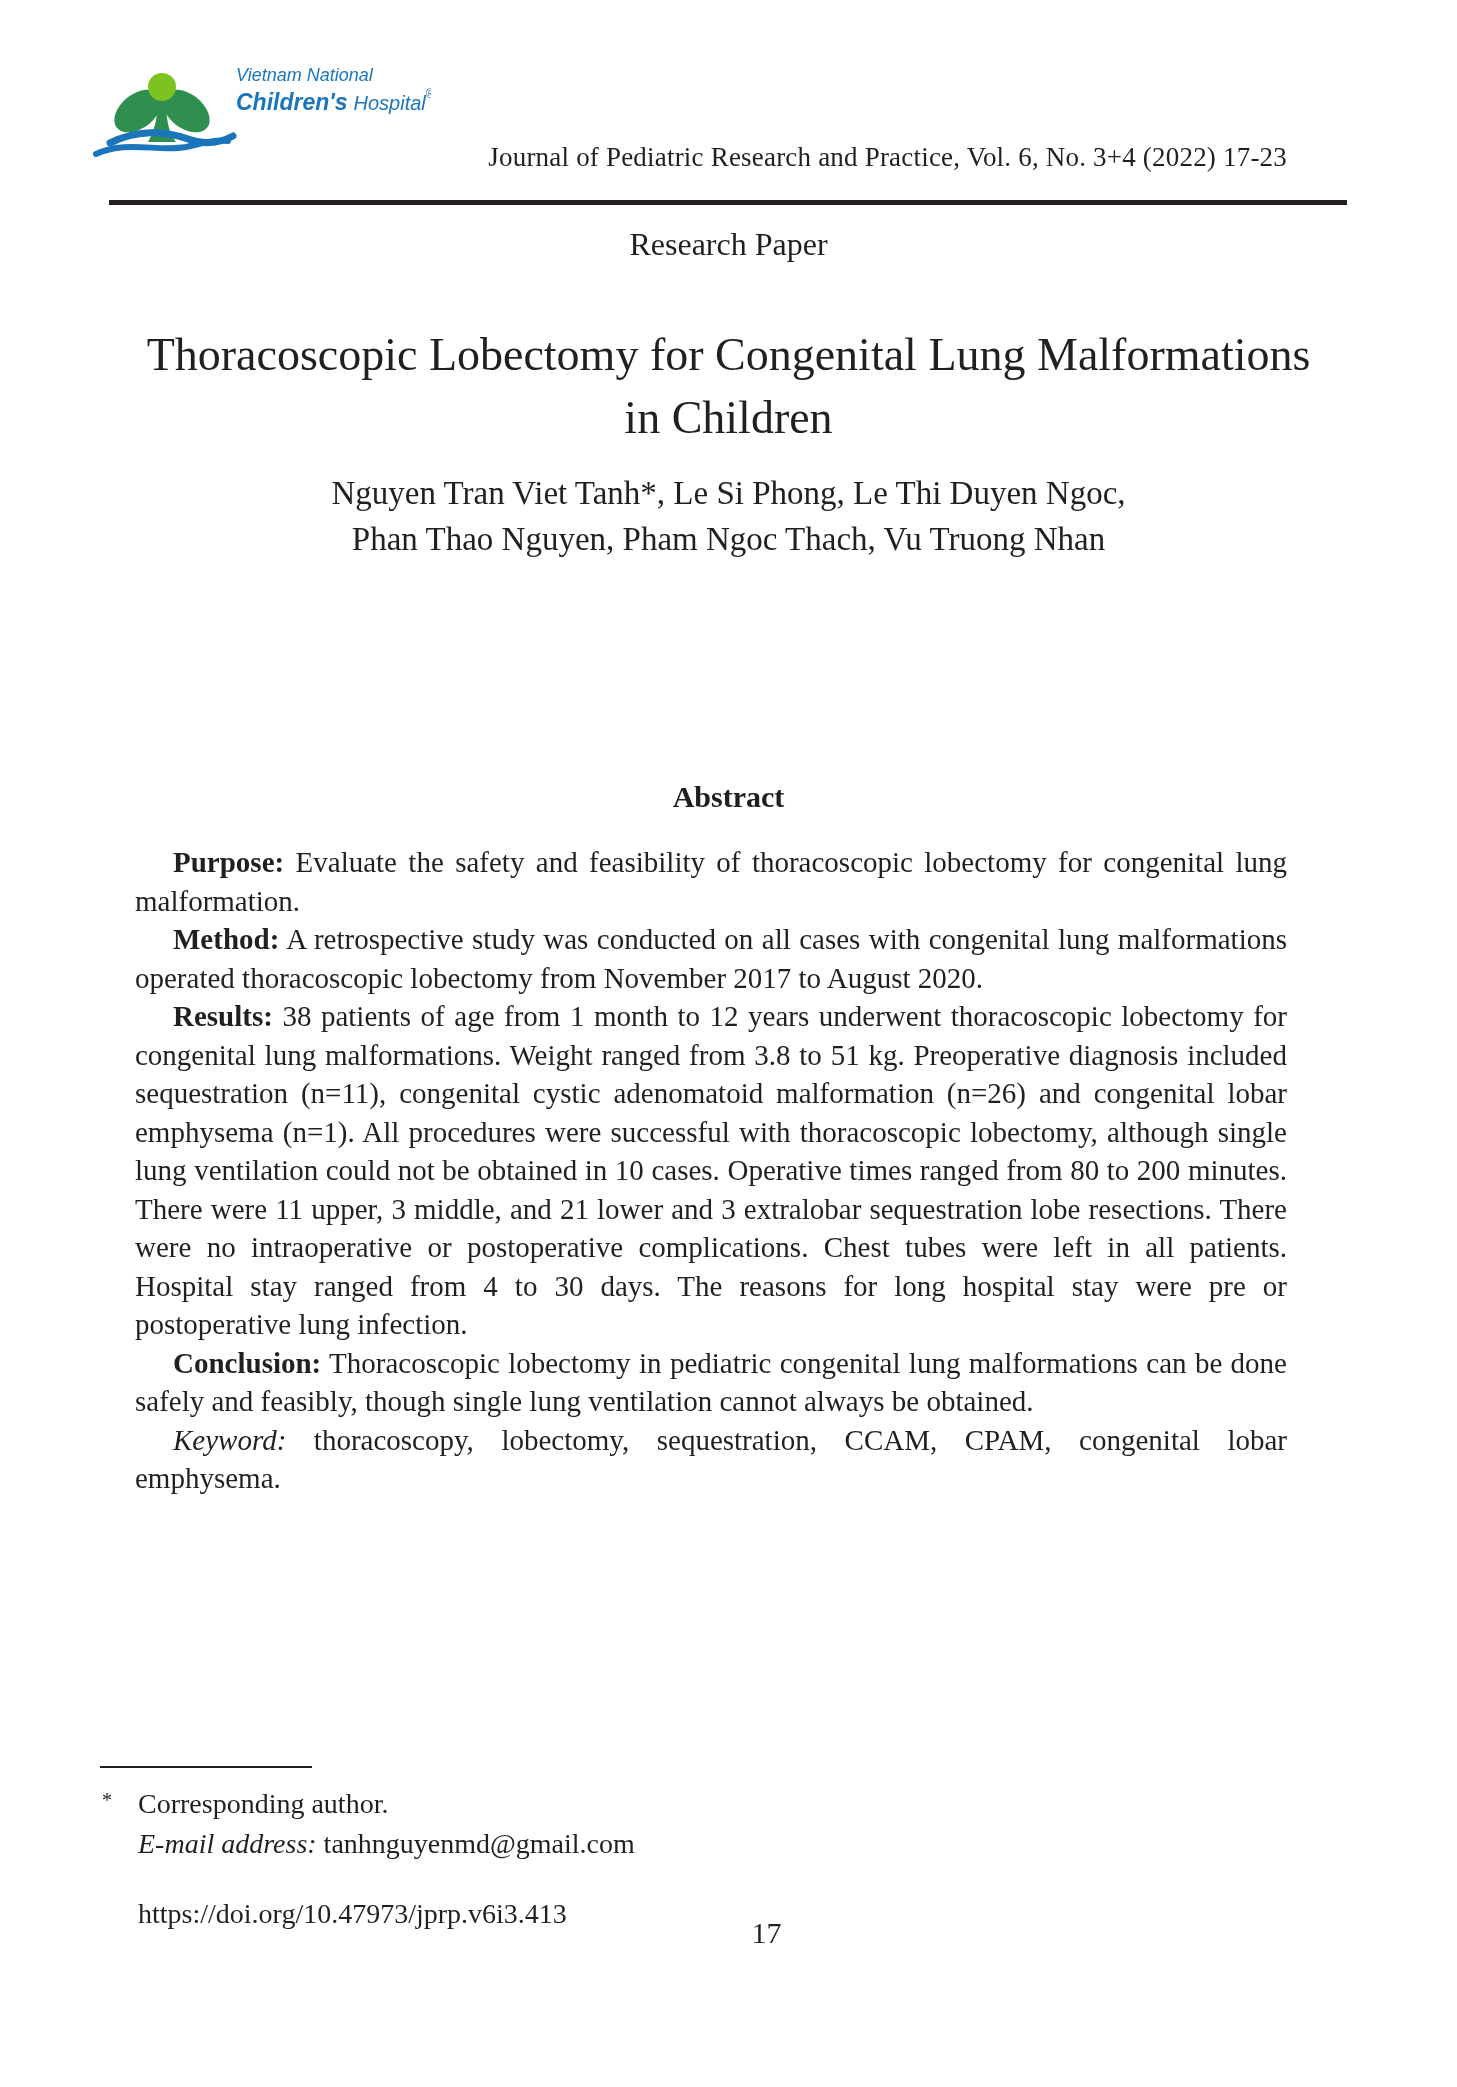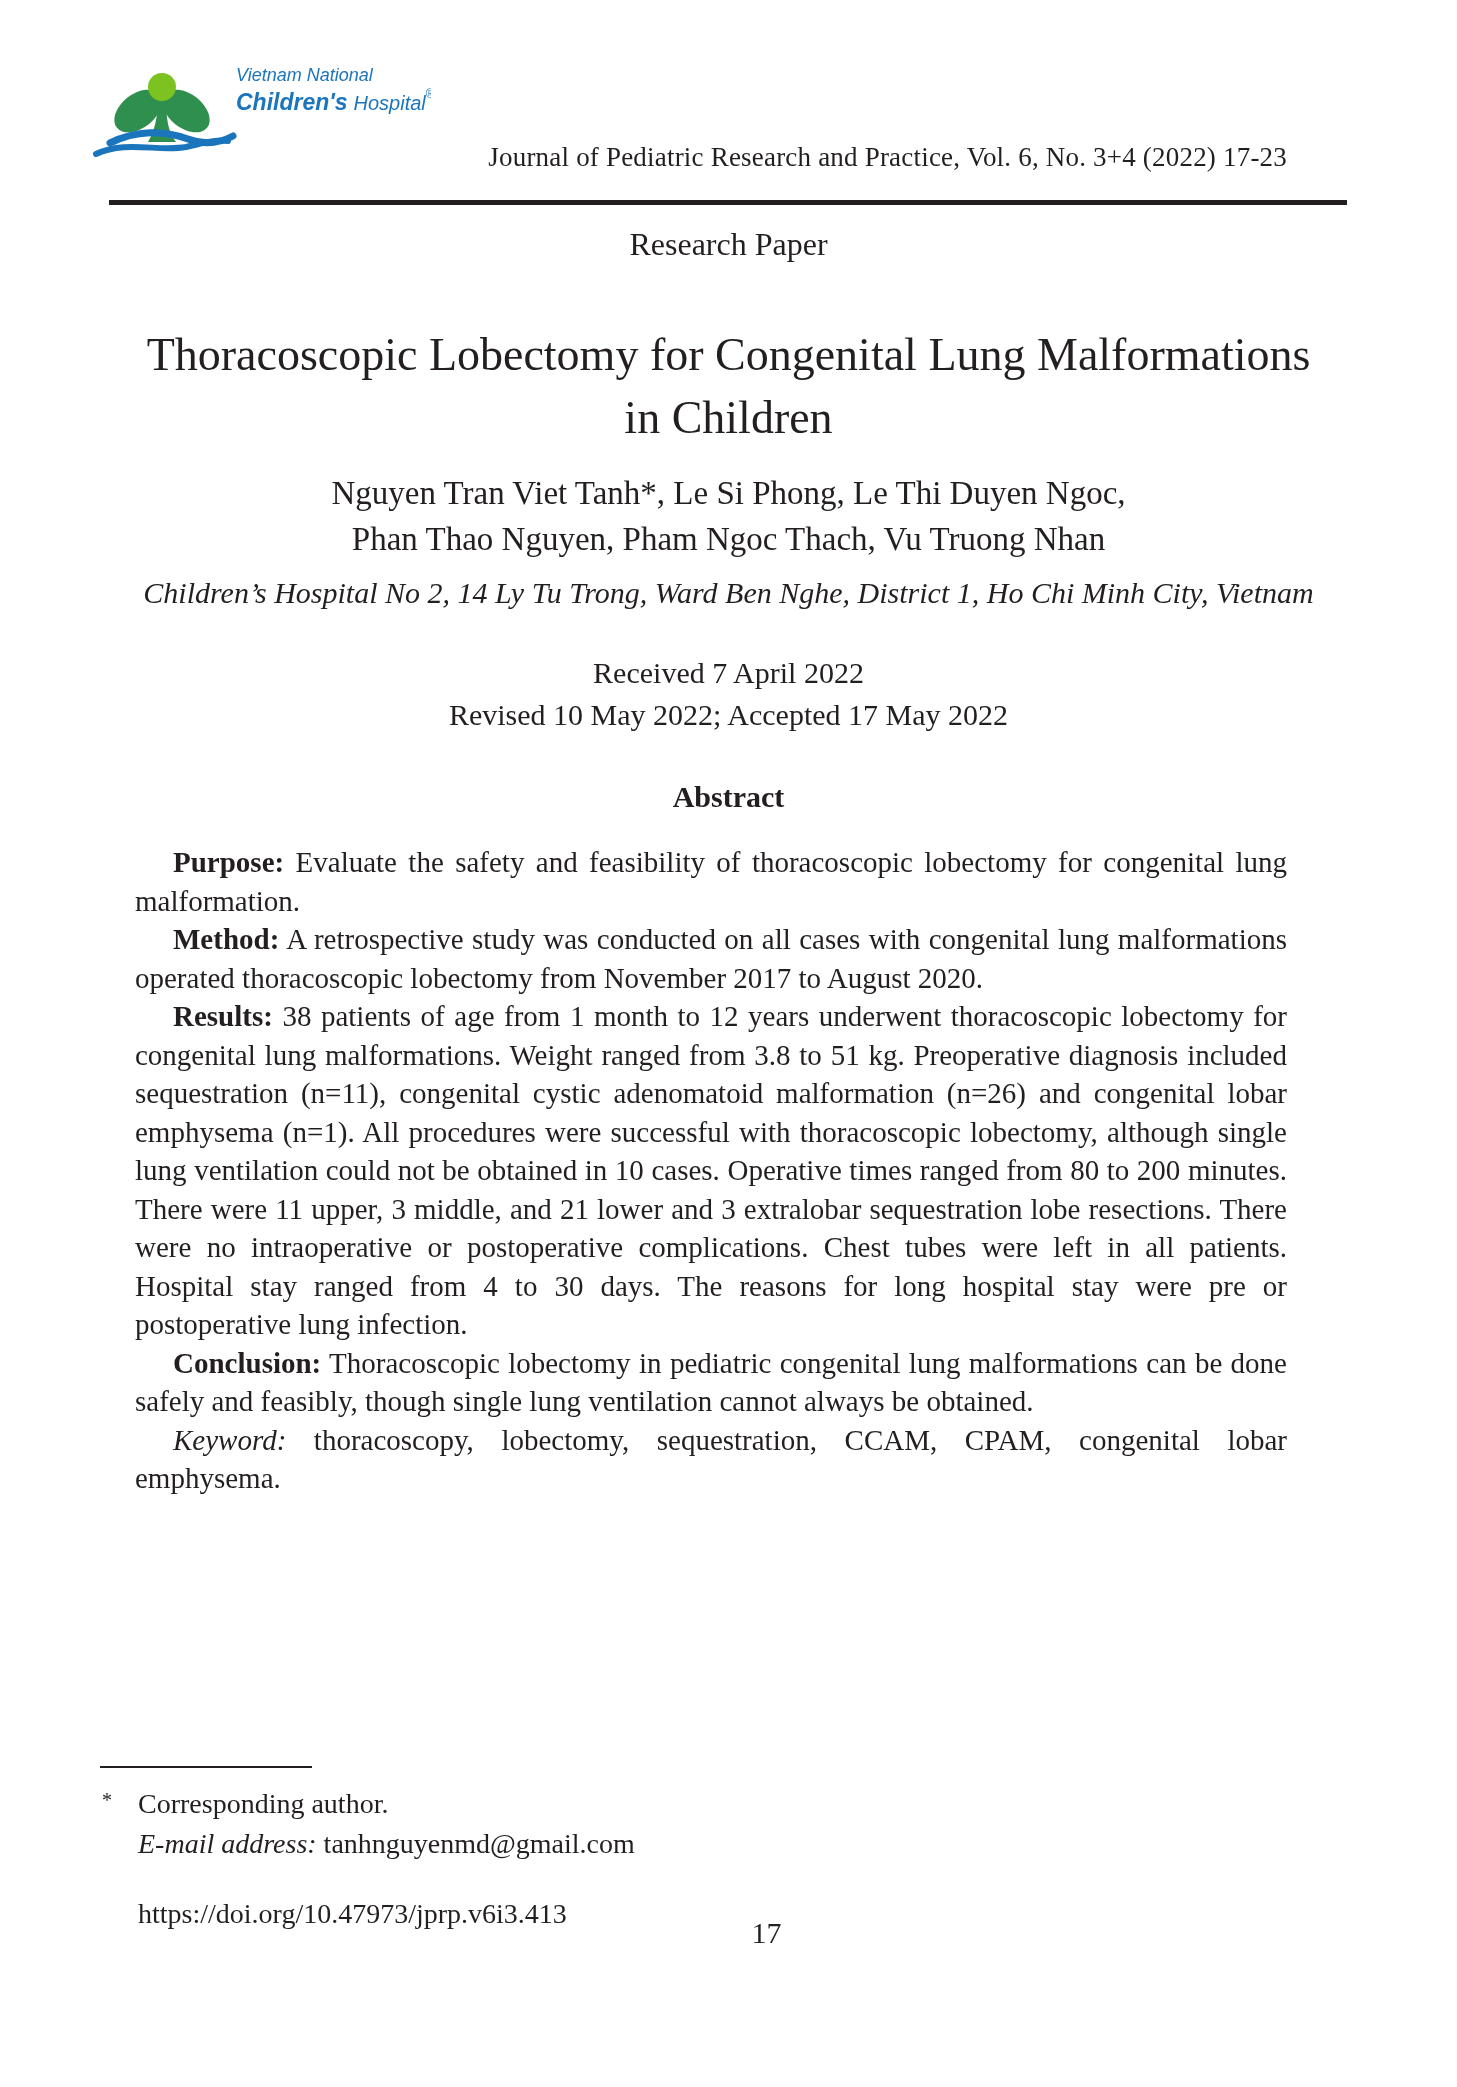--- a/index.html
+++ b/index.html
@@ -88,26 +88,21 @@
   <div class="article-title">
     <div>Thoracoscopic Lobectomy for Congenital Lung Malformations</div>
     <div>in Children</div>
   </div>
 
   <div class="authors">
     <div>Nguyen Tran Viet Tanh*, Le Si Phong, Le Thi Duyen Ngoc,</div>
     <div>Phan Thao Nguyen, Pham Ngoc Thach, Vu Truong Nhan</div>
   </div>
 
-  <div class="affiliation">Children’s Hospital No 2, 14 Ly Tu Trong, Ward Ben Nghe, District 1, Ho Chi Minh City, Vietnam</div>
 
-  <div class="dates">
-    <div>Received 7 April 2022</div>
-    <div>Revised 10 May 2022; Accepted 17 May 2022</div>
-  </div>
 
   <div class="abstract-heading">Abstract</div>
 
   <div class="abstract-body">
     <p><span class="sec-label">Purpose:</span> <span>Evaluate the safety and feasibility of thoracoscopic lobectomy for congenital lung malformation.</span></p>
     <p><span class="sec-label">Method:</span> <span>A retrospective study was conducted on all cases with congenital lung malformations operated thoracoscopic lobectomy from November 2017 to August 2020.</span></p>
     <p><span class="sec-label">Results:</span> <span>38 patients of age from 1 month to 12 years underwent thoracoscopic lobectomy for congenital lung malformations. Weight ranged from 3.8 to 51 kg. Preoperative diagnosis included sequestration (n=11), congenital cystic adenomatoid malformation (n=26) and congenital lobar emphysema (n=1). All procedures were successful with thoracoscopic lobectomy, although single lung ventilation could not be obtained in 10 cases. Operative times ranged from 80 to 200 minutes. There were 11 upper, 3 middle, and 21 lower and 3 extralobar sequestration lobe resections. There were no intraoperative or postoperative complications. Chest tubes were left in all patients. Hospital stay ranged from 4 to 30 days. The reasons for long hospital stay were pre or postoperative lung infection.</span></p>
     <p><span class="sec-label">Conclusion:</span> <span>Thoracoscopic lobectomy in pediatric congenital lung malformations can be done safely and feasibly, though single lung ventilation cannot always be obtained.</span></p>
     <p class="keyword-para"><span class="kw-label">Keyword:</span> <span>thoracoscopy, lobectomy, sequestration, CCAM, CPAM, congenital lobar emphysema.</span></p>
   </div>

